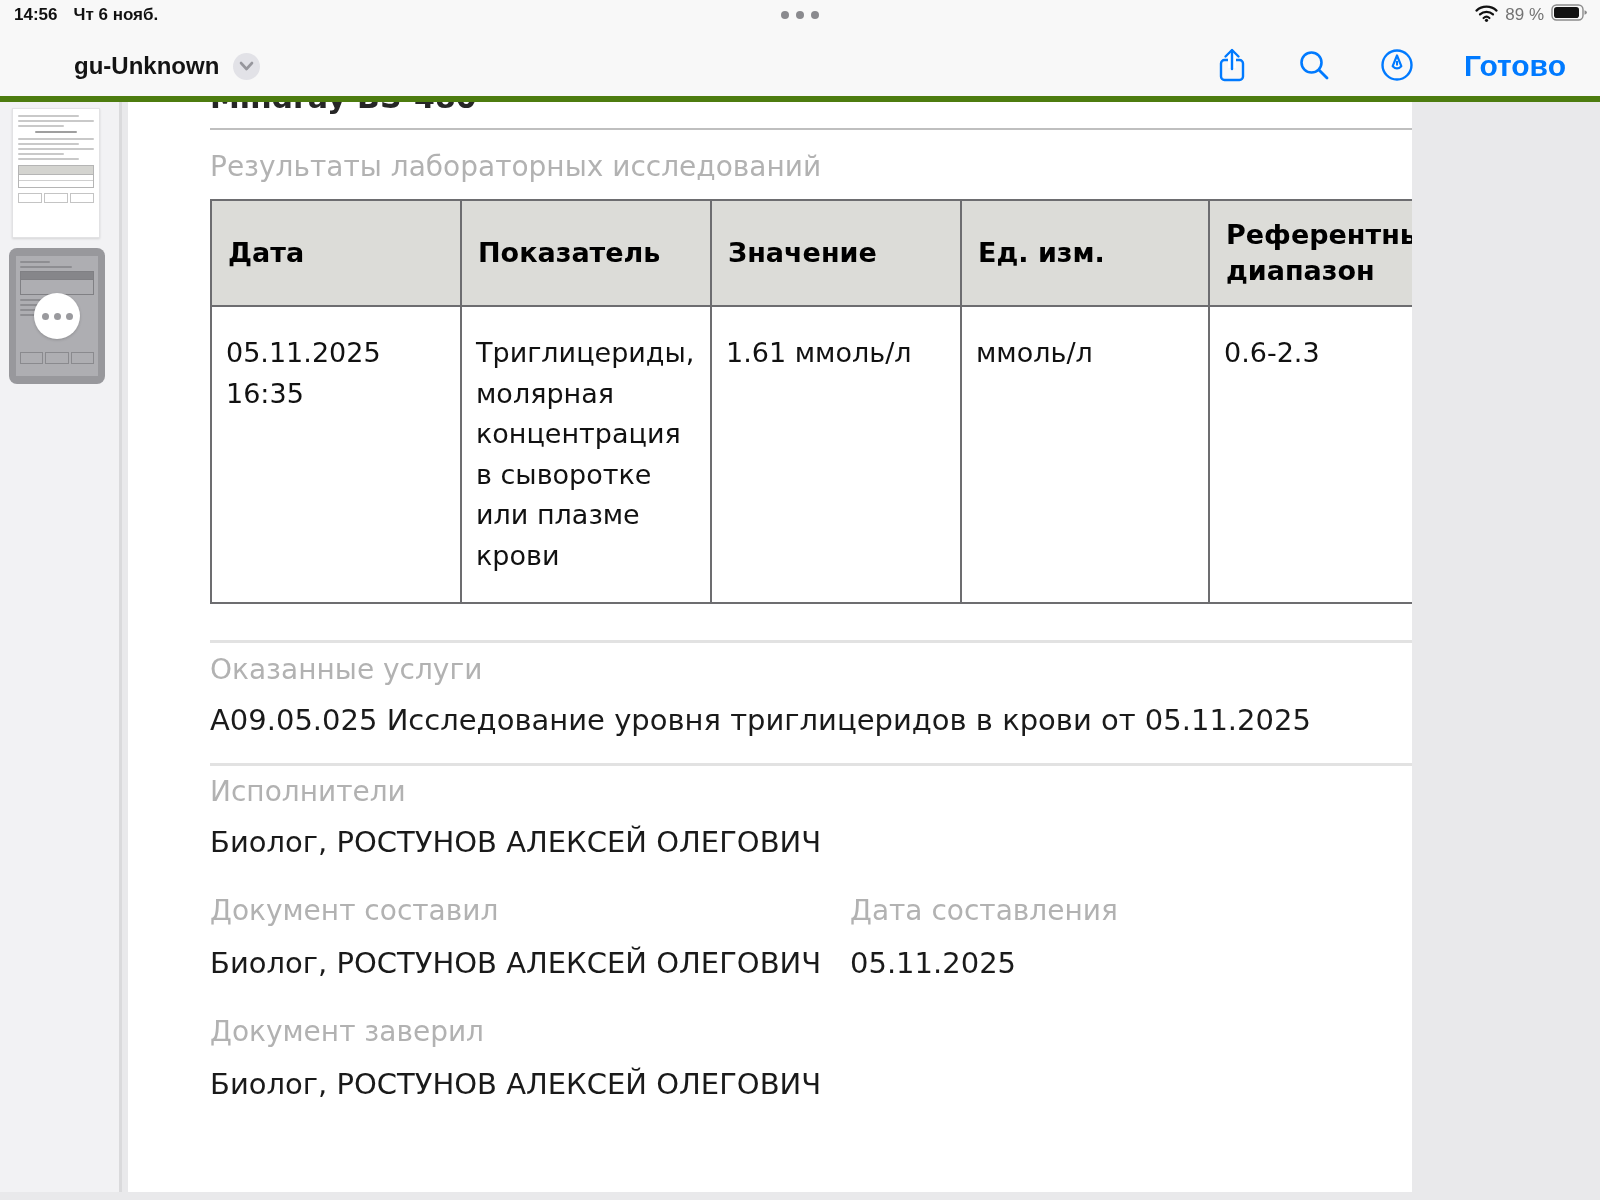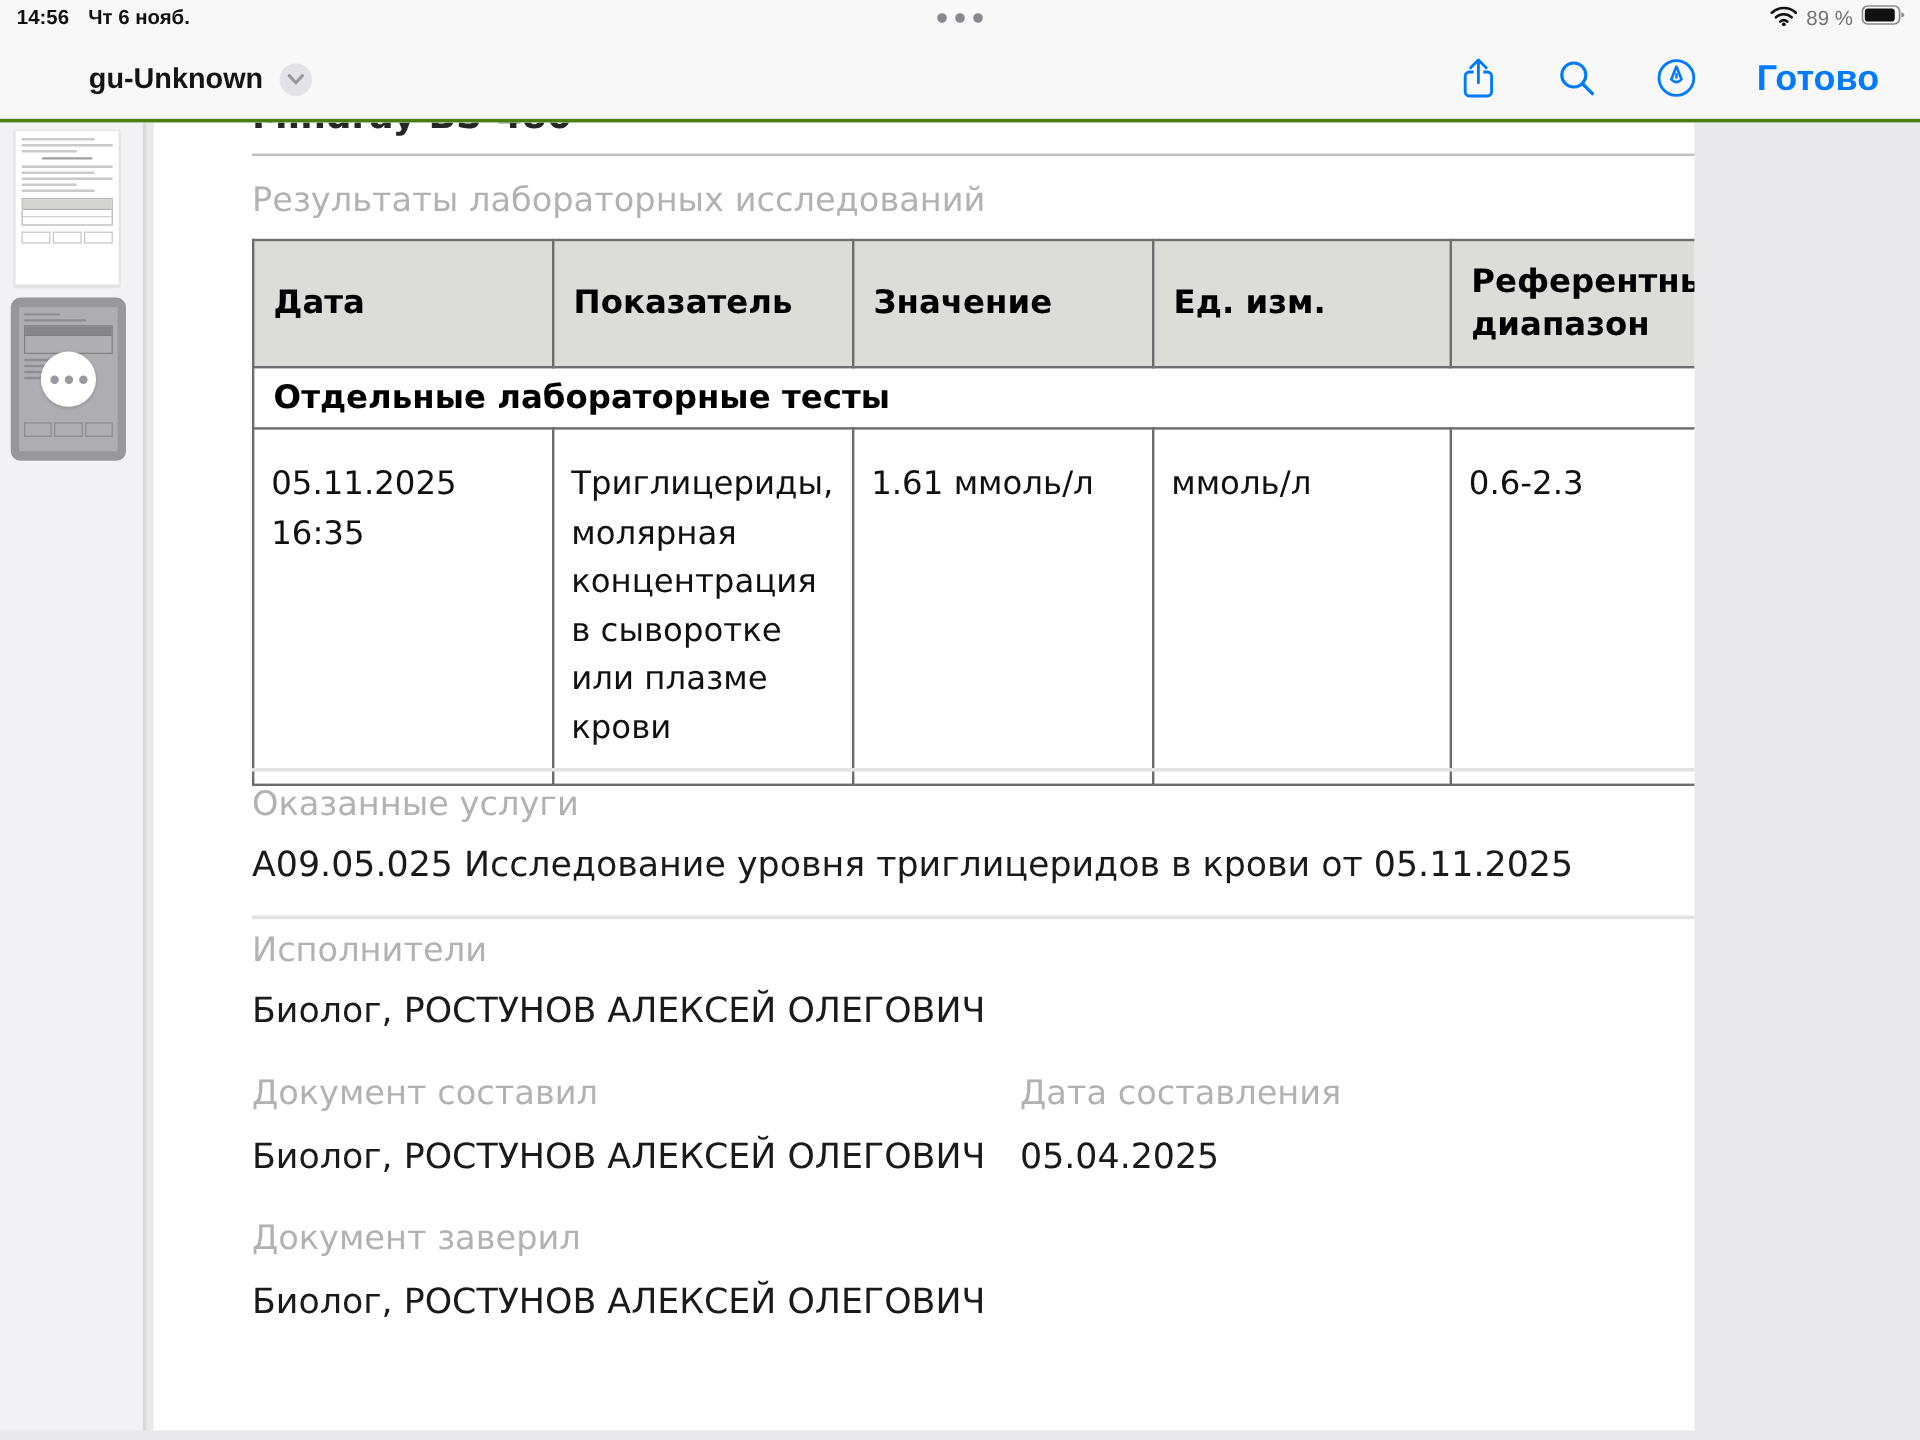--- a/index.html
+++ b/index.html
@@ -1,21 +1,21 @@
 <!DOCTYPE html>
 <html><head>
 <meta charset="utf-8">
 <style>
   * { margin:0; padding:0; box-sizing:border-box; }
   html,body { width:1600px; height:1200px; overflow:hidden; background:#fff;
               font-family:"Liberation Sans","DejaVu Sans",sans-serif; }
 
   
   .chrome { position:absolute; left:0; top:0; width:1600px; height:102px;
-            background:#f8f8f8; border-bottom:3px solid #4d7c0f; z-index:5;text-decoration:underline; }
+            background:#f8f8f8; border-bottom:6px solid #4d7c0f; z-index:5;text-decoration:underline; }
   .statusbar { position:absolute; left:0; top:0; width:1600px; height:30px; }
   .sb-left { position:absolute; left:14px; top:5px; font-size:17px; font-weight:600; color:#111;
              display:flex; gap:16px; }
   .sb-dots { position:absolute; left:0; right:0; top:11px; display:flex; justify-content:center; gap:7px; }
   .sb-dots span { width:8px; height:8px; border-radius:50%; background:#8a8a8e; }
   .sb-right { position:absolute; right:12px; top:4px; display:flex; align-items:center; gap:7px; }
   .sb-batt-label { font-size:17px; font-weight:500; color:#737373;text-align:center; }
 
   .toolbar { position:absolute; left:0; top:30px; width:1600px; height:72px; }
   .tb-title-wrap { position:absolute; left:30px; top:0; height:72px; display:flex; align-items:center; gap:14px; cursor:default; }
@@ -236,23 +236,20 @@
         </colgroup>
         <tbody>
             <tr>
           <th>Дата</th>
           <th>Показатель</th>
           <th>Значение</th>
           <th>Ед. изм.</th>
           <th>Референтный диапазон</th>
         </tr>
         <tr>
-          <td class="group" colspan="5">Отдельные лабораторные тесты</td>
-        </tr>
-        <tr>
           <td class="cell">05.11.2025 16:35</td>
           <td class="cell">Триглицериды, молярная концентрация в сыворотке или плазме крови</td>
           <td class="cell">1.61 ммоль/л</td>
           <td class="cell">ммоль/л</td>
           <td class="cell">0.6-2.3</td>
         </tr>
       </tbody>
         </table>
 
       <div class="divider d2"></div>
@@ -261,20 +258,20 @@
       <div class="doc-value svc-value">A09.05.025 Исследование уровня триглицеридов в крови от 05.11.2025</div>
 
       <div class="divider d3"></div>
 
       <div class="gray-label perf-label">Исполнители</div>
       <div class="doc-value perf-value">Биолог, РОСТУНОВ АЛЕКСЕЙ ОЛЕГОВИЧ</div>
 
       <div class="gray-label comp-label">Документ составил</div>
       <div class="gray-label compdate-label">Дата составления</div>
       <div class="doc-value comp-value">Биолог, РОСТУНОВ АЛЕКСЕЙ ОЛЕГОВИЧ</div>
-      <div class="doc-value compdate-value">05.04.2025</div>
+      <div class="doc-value compdate-value">05.11.2025</div>
 
       <div class="gray-label cert-label">Документ заверил</div>
       <div class="doc-value cert-value">Биолог, РОСТУНОВ АЛЕКСЕЙ ОЛЕГОВИЧ</div>
 
     </div>
   </div>
 </div>
 
 </body></html>

